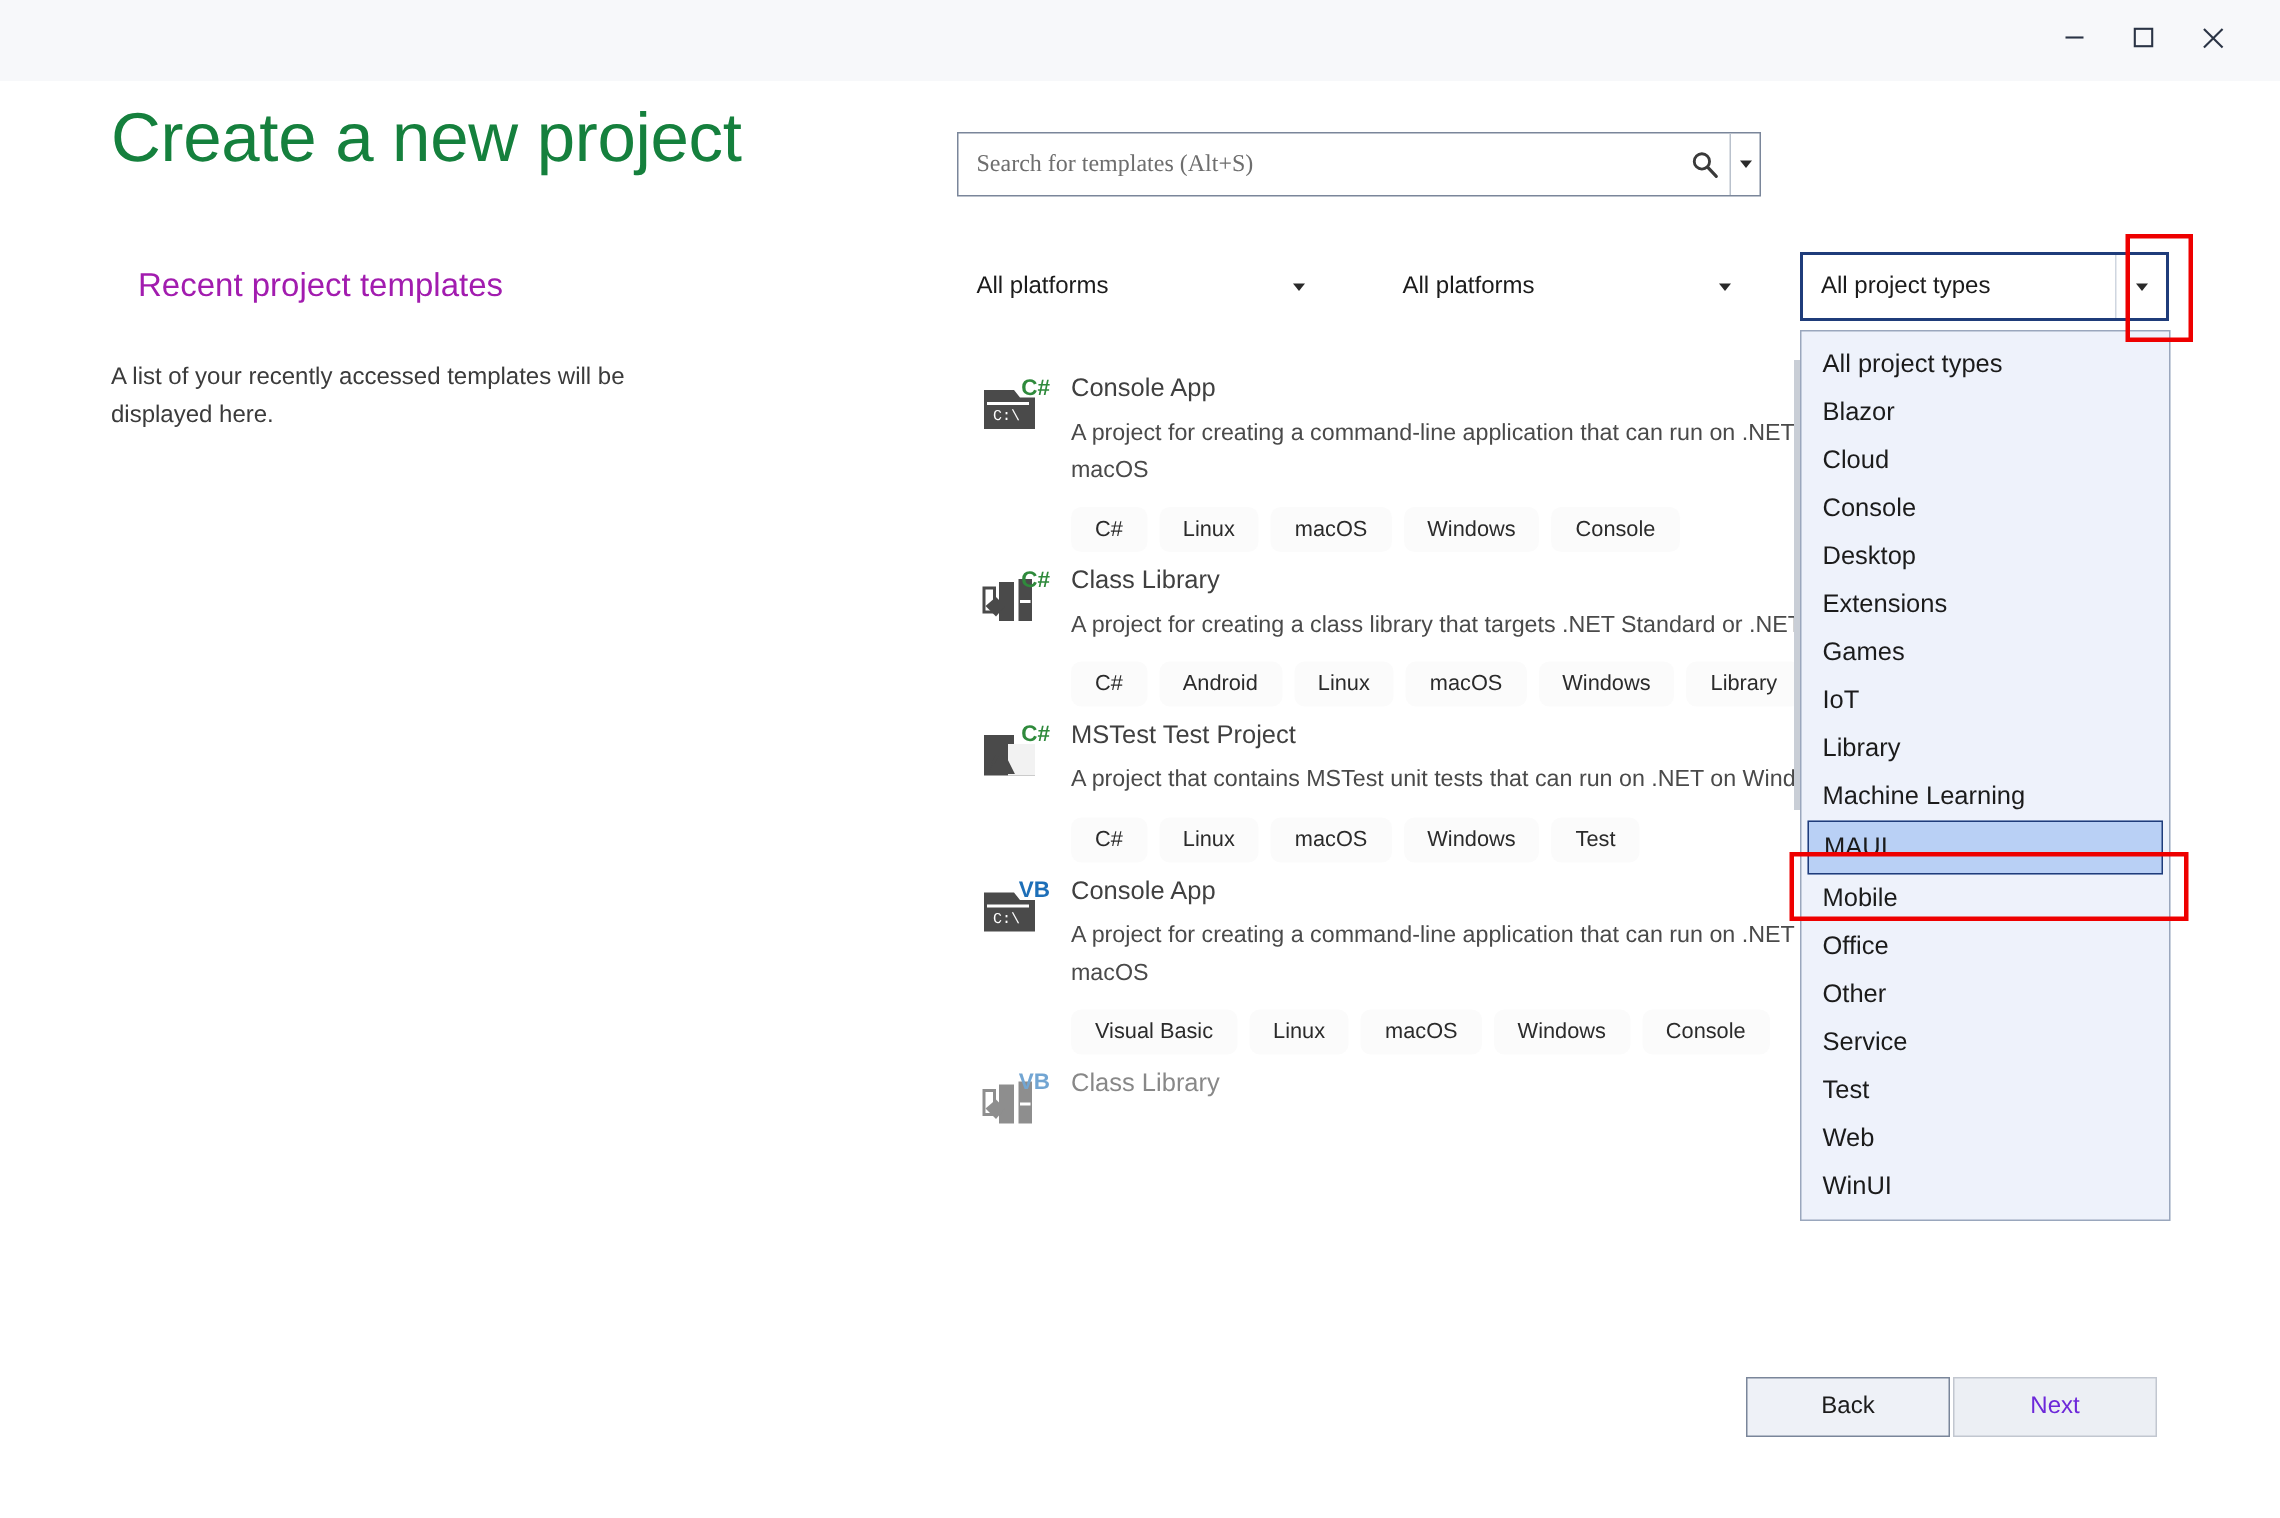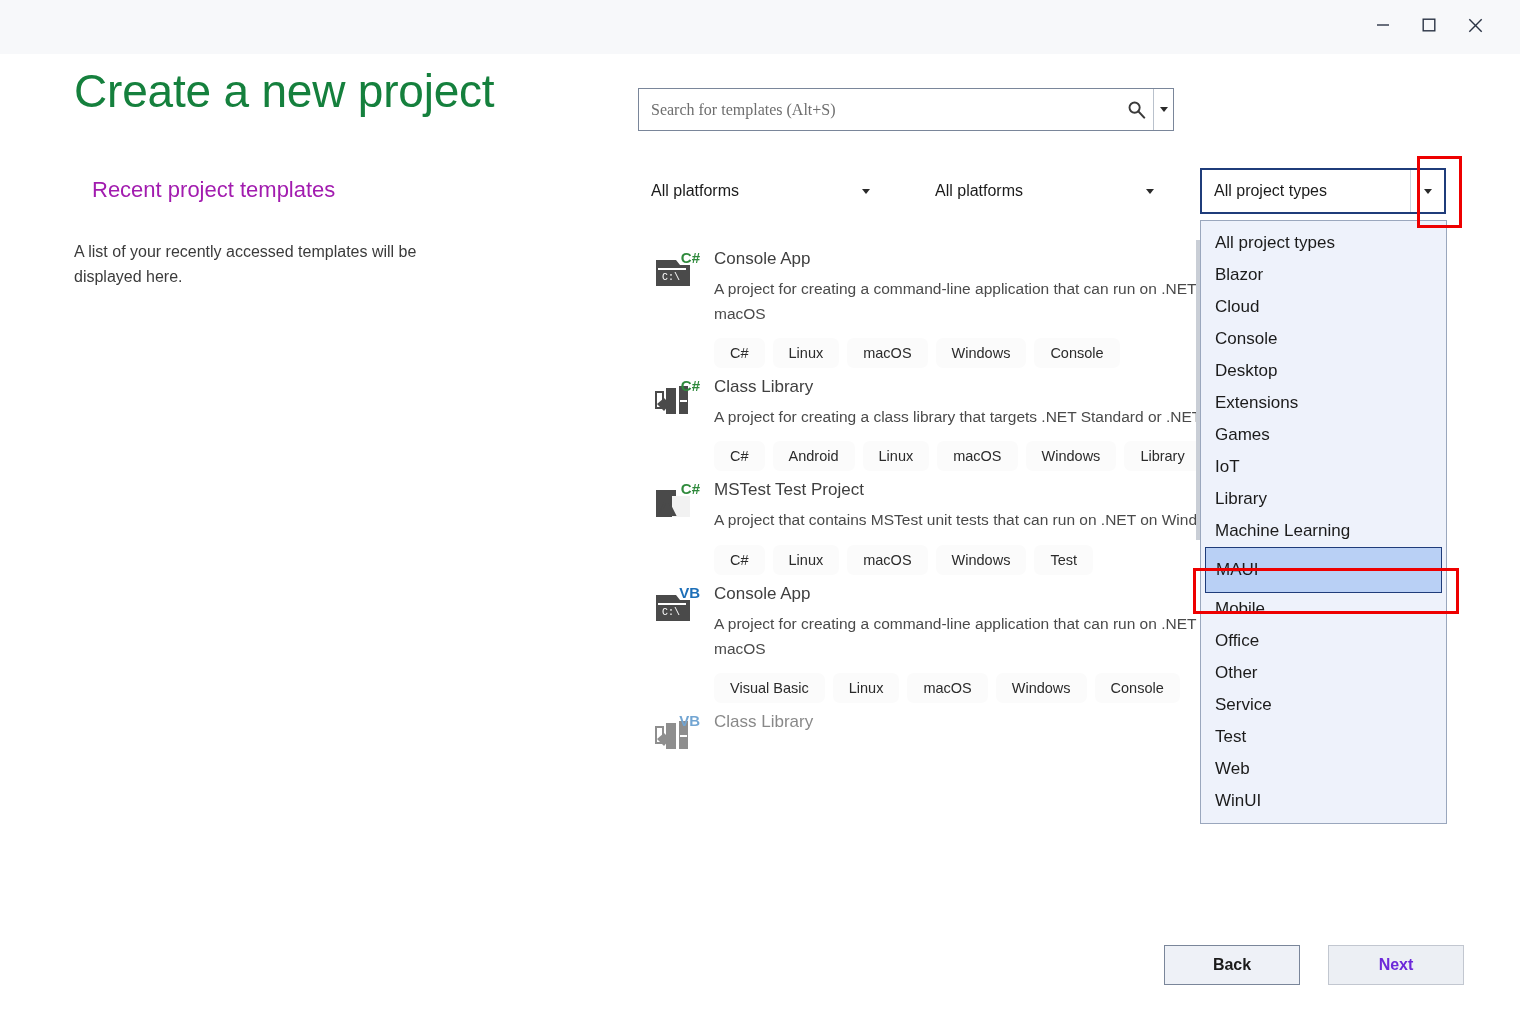--- a/index.html
+++ b/index.html
@@ -178,21 +178,21 @@
     padding-left: 14px;
     font-size: 17px;
     color: #1b1b1b;
     white-space: nowrap;
   }
   .dd-item.selected {
     background: #b9d0f5;
     border: 1px solid #1f3c7a;
     margin: 0 4px;
     padding-left: 10px;
-    height: 46px;
+    height: 36px;
   }
 
   
   .template-list {
     position: absolute;
     left: 646px; top: 240px;
     width: 552px;
     height: 630px;
     overflow: hidden;
   }
@@ -247,24 +247,23 @@
   .list-scrollbar .thumb {
     position: absolute;
     top: 0; left: 0;
     width: 6px; height: 300px;
     background: #c9ced6;
   }
 
   
   .footer {
     position: absolute;
-    left: 1164px; top: 945px;
-    display: flex;
-    gap: 28px;
-    font-weight: bold;
+    left: 1164px; top: 918px;
+    display: flex;
+    gap: 2px;
   }
   .btn {
     width: 136px; height: 40px;
     font-size: 16px;
     font-family: "Liberation Sans", sans-serif;
     display: flex;
     align-items: center;
     justify-content: center;
     background: #eef1f7;
     border: 1px solid #7a869a;

